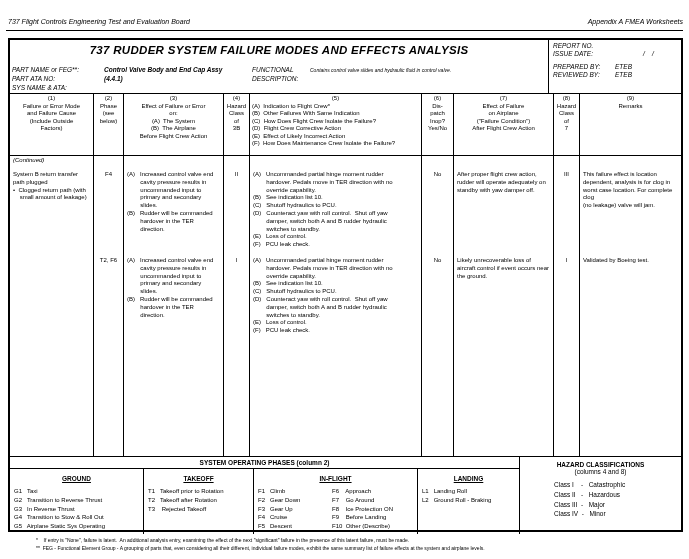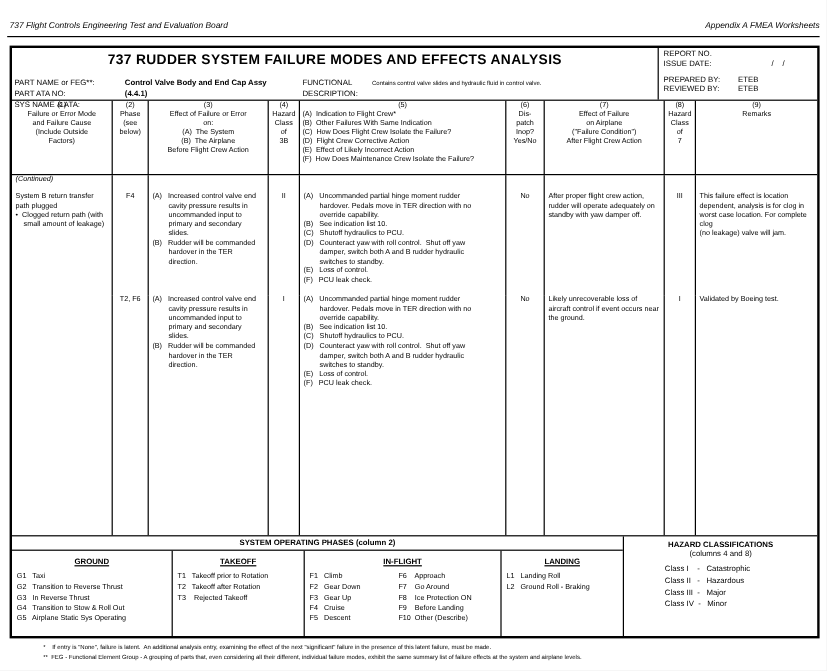--- a/index.html
+++ b/index.html
@@ -11,21 +11,21 @@
   .doc-header{position:absolute;left:8px;right:6px;top:18px;font-size:7px;font-style:italic;}
   .doc-header .hl{float:left;}
   .doc-header .hr{float:right;}
   .header-rule{position:absolute;left:6px;right:6px;top:30px;border-top:1.5px solid #000;}
 
   
   .fmea{position:absolute;left:8px;top:38px;width:675px;height:494px;
         border:2px solid #000;box-sizing:border-box;display:flex;flex-direction:column;}
 
   
-  .title-block{position:relative;height:44px;border-bottom:1.5px solid #000;box-sizing:border-box;flex:0 0 auto;}
+  .title-block{position:relative;height:54px;border-bottom:1.5px solid #000;box-sizing:border-box;flex:0 0 auto;font-style:italic;}
   .main-title{position:absolute;left:0;top:4px;width:538px;text-align:center;
               font-size:11.5px;font-weight:bold;letter-spacing:.3px;}
   .fld-label{position:absolute;font-size:6.5px;}
   .fld-value{position:absolute;font-size:6.5px;font-weight:bold;}
   .fn-desc{position:absolute;font-size:5px;}
   .report-box{position:absolute;right:0;top:0;width:133px;height:100%;
               border-left:1.5px solid #000;box-sizing:border-box;padding:2px 4px;font-size:6.5px;}
   .report-box .rrow{display:flex;margin-bottom:1px;}
   .report-box .rlab{width:62px;}
   .report-box .gap{height:5px;}

